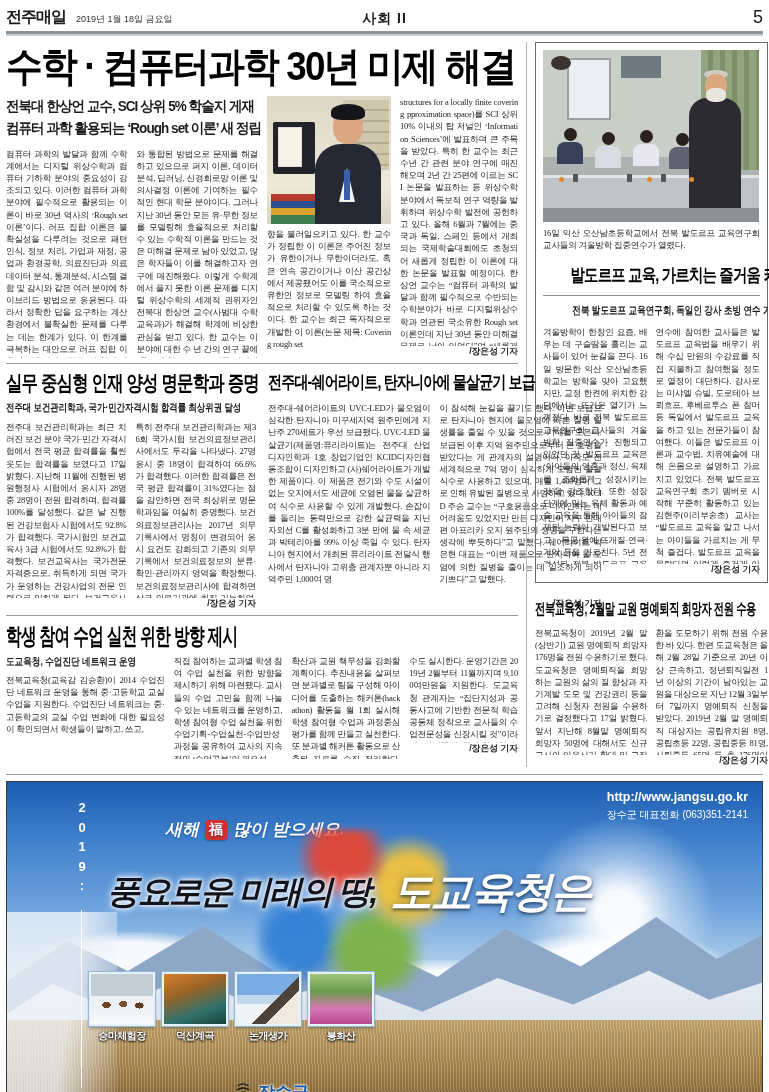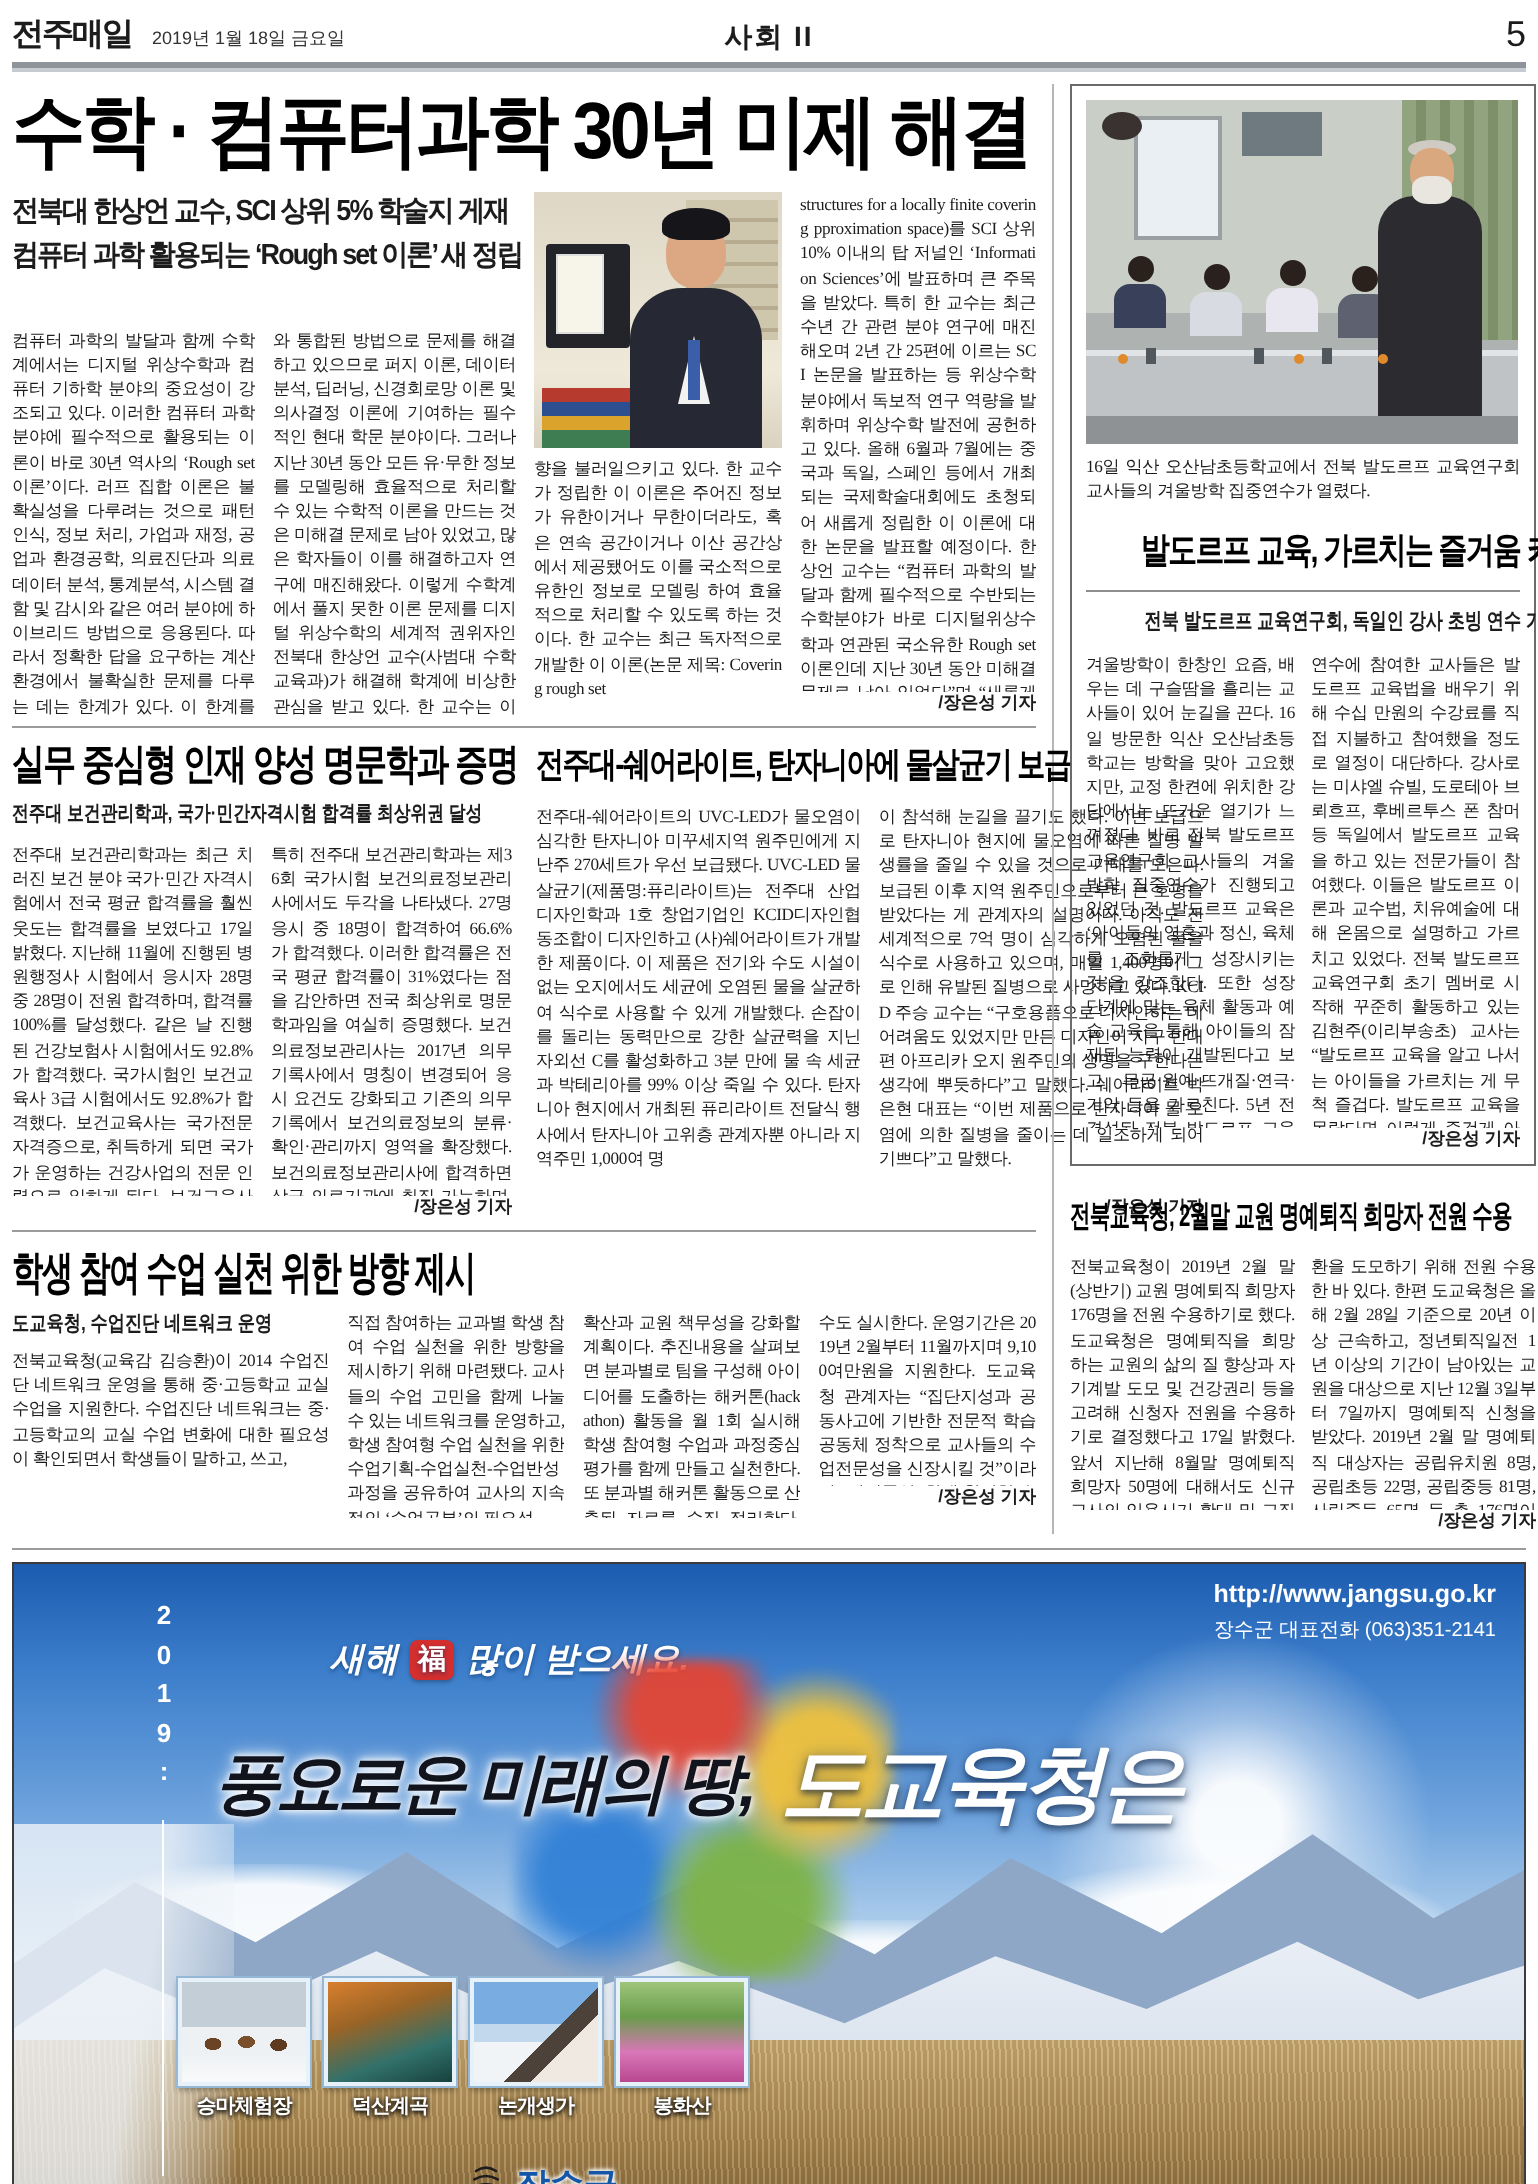--- a/index.html
+++ b/index.html
@@ -28,21 +28,21 @@
 
   .bodytxt{font-size:8.6px;line-height:1.42;text-align:justify;letter-spacing:-0.2px;
            word-break:break-all;overflow:hidden;}
   .byline{font-size:8.8px;font-weight:700;text-align:right;font-family:"Liberation Sans", sans-serif;}
 
   
   .lead-h1{font-size:40px;font-weight:900;letter-spacing:-2px;transform:scaleX(.92);height:48px;line-height:48px;}
   .lead-body{display:flex;gap:9px;height:262px;margin-top:6px;}
   .lead-left{width:252px;display:flex;flex-direction:column;}
   .subheads{font-family:"Liberation Sans", sans-serif;font-weight:700;font-size:14.5px;
-            letter-spacing:-1px;line-height:1.5;margin-bottom:24px;}
+            letter-spacing:-1px;line-height:1.5;margin-bottom:8px;}
   .subheads div{white-space:nowrap;transform:scaleX(.93);transform-origin:0 50%;}
   .twocol{display:flex;gap:9px;flex:1;overflow:hidden;}
   .twocol .colx{flex:1;}
   .lead-c3{width:124px;display:flex;flex-direction:column;}
   .lead-c4{width:118px;display:flex;flex-direction:column;}
 
   
   .photo{position:relative;overflow:hidden;}
   .prof{width:124px;height:128px;background:linear-gradient(180deg,#ded7c6,#efe9da 70%,#d9d2c0);margin-bottom:4px;}
   .pp-shelf{position:absolute;right:2px;top:4px;width:46px;height:70px;
@@ -148,21 +148,21 @@
       background:radial-gradient(circle at 45% 16%,#e84330 0 26px,rgba(232,67,48,0) 46px),
                  radial-gradient(circle at 80% 34%,#f6c437 0 28px,rgba(246,196,55,0) 50px),
                  radial-gradient(circle at 62% 76%,#7cb342 0 30px,rgba(124,179,66,0) 52px),
                  radial-gradient(circle at 22% 68%,#2f7fd6 0 28px,rgba(47,127,214,0) 50px);}
   .ad-slogan{position:absolute;left:100px;top:82px;display:flex;align-items:center;}
   .ad-slogan1{font-size:33px;font-weight:900;font-style:italic;color:#12141d;letter-spacing:-2px;
       text-shadow:0 0 3px #fff,0 0 6px rgba(255,255,255,.9),0 0 10px rgba(255,255,255,.7);}
   .ad-slogan2{font-size:42px;font-weight:900;font-style:italic;color:#fff;letter-spacing:-2px;margin-left:14px;
       text-shadow:0 2px 3px rgba(10,30,60,.6),0 0 8px rgba(20,50,100,.4);}
 
-  .thumbs{position:absolute;left:82px;bottom:52px;display:flex;gap:7px;align-items:flex-end;}
+  .thumbs{position:absolute;left:82px;bottom:69px;display:flex;gap:7px;align-items:flex-end;}
   .thumb{width:66px;}
   .thumb-img{height:50px;border:2px solid #e7f1fa;box-shadow:0 0 0 1px #94b8d6,0 2px 3px rgba(0,0,0,.35);}
   .thumb-label{margin-top:3px;text-align:center;color:#fff;font-weight:700;font-size:10px;letter-spacing:-0.5px;
       white-space:nowrap;text-shadow:0 1px 2px #000,0 0 3px rgba(0,0,0,.8);}
   .t1{background:linear-gradient(180deg,#c3ced6 0 40%,#eef1f3 40% 70%,#f8fafb 100%),#eee;}
   .t1{background-image:radial-gradient(ellipse 7px 5px at 25% 62%,#6b4426 0 60%,rgba(0,0,0,0) 61%),
       radial-gradient(ellipse 7px 5px at 52% 60%,#7a4f2c 0 60%,rgba(0,0,0,0) 61%),
       radial-gradient(ellipse 7px 5px at 78% 63%,#5d3a20 0 60%,rgba(0,0,0,0) 61%),
       linear-gradient(180deg,#c3ced6 0 45%,#eef1f3 45% 70%,#f8fafb 100%);}
   .t2{background:linear-gradient(160deg,#d97f2e 0%,#9a6426 35%,#32716b 70%,#17413d 100%);}

